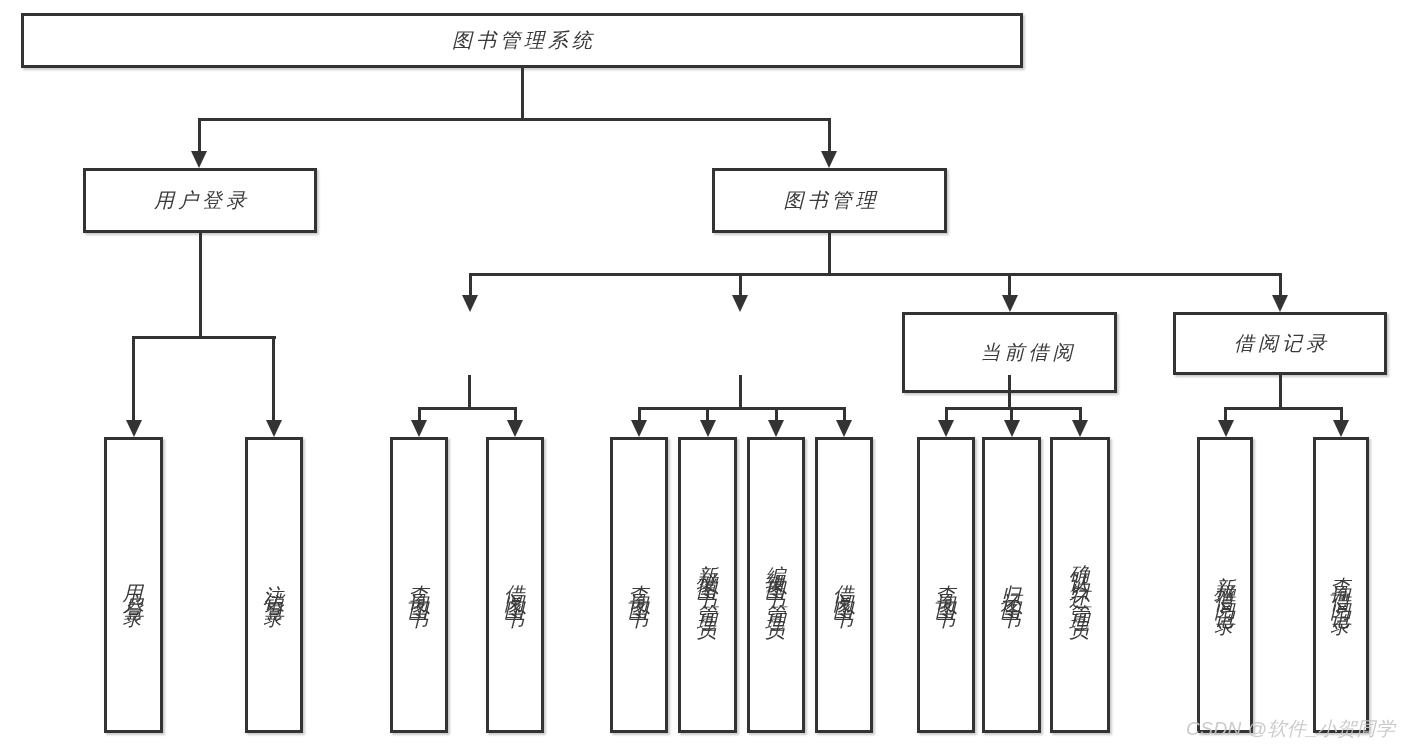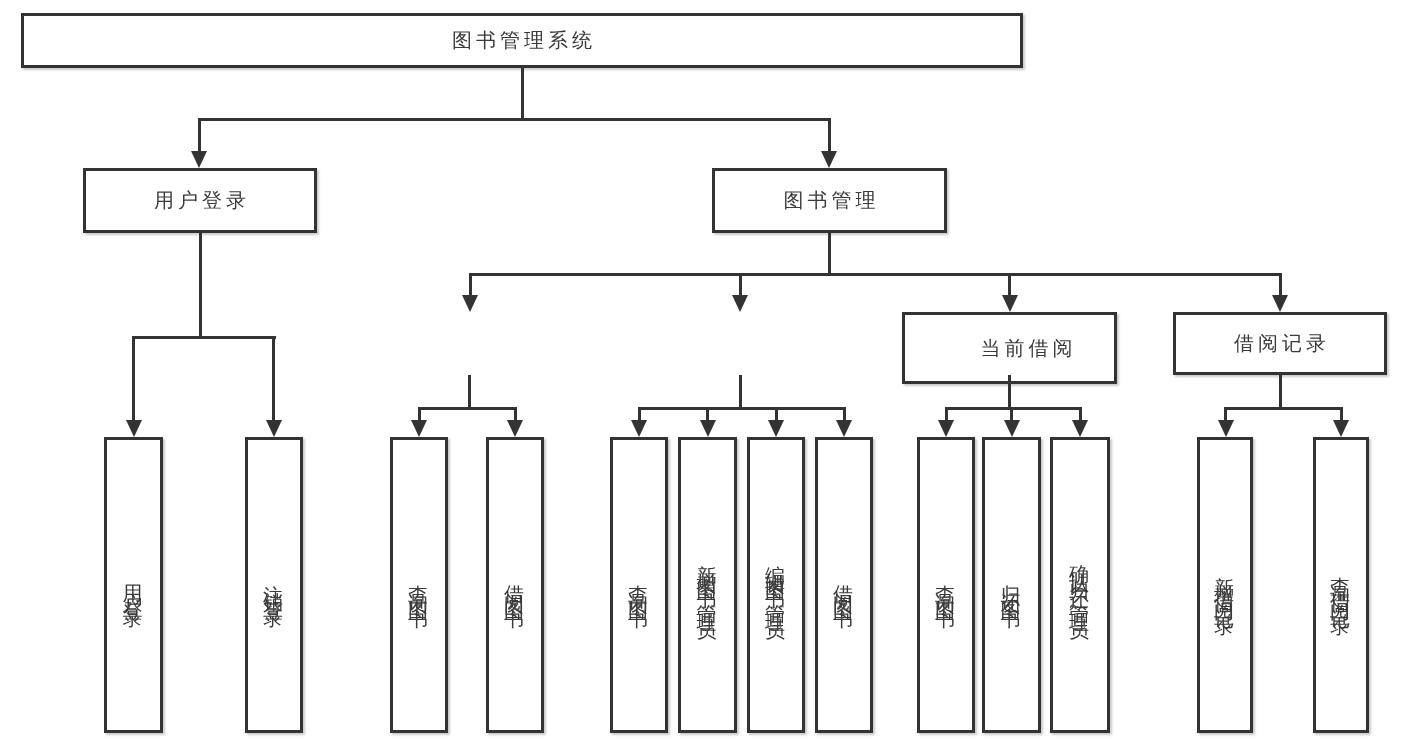--- a/index.html
+++ b/index.html
@@ -3,20 +3,21 @@
 <meta charset="utf-8">
 <style>
   html, body { margin: 0; padding: 0; background: #ffffff; }
   .canvas {
     position: relative;
     width: 1405px;
     height: 747px;
     background: #ffffff;
     overflow: hidden;
     font-family: "Liberation Sans", "DejaVu Sans", sans-serif;
+    font-style: italic;
   }
   .box {
     position: absolute;
     box-sizing: border-box;
     border: 3px solid #333333;
     background: #ffffff;
     display: flex;
     align-items: center;
     justify-content: center;
     color: #3a3a3a;
@@ -77,21 +78,21 @@
   <div class="hline" style="left:468.5px; top:273px; width:813px;"></div>
   <div class="vline" style="left:468.5px; top:273px; height:25px;"></div>
   <div class="arrow" style="left:462px; top:295px;"></div>
   <div class="vline" style="left:738.5px; top:273px; height:25px;"></div>
   <div class="arrow" style="left:732px; top:295px;"></div>
   <div class="vline" style="left:1008px; top:273px; height:25px;"></div>
   <div class="arrow" style="left:1002px; top:295px;"></div>
   <div class="vline" style="left:1278.5px; top:273px; height:25px;"></div>
   <div class="arrow" style="left:1272px; top:295px;"></div>
 
-  <div class="box hbox" style="left:902px; top:312px; width:215px; height:72px;padding-left:34px;">
+  <div class="box hbox" style="left:902px; top:312px; width:215px; height:81px;padding-left:34px;">
     <span>当前借阅</span>
   </div>
   <div class="box hbox" style="left:1173px; top:312px; width:214px; height:63px;">
     <span>借阅记录</span>
   </div>
 
   <div class="vline" style="left:468px; top:375px; height:35px;"></div>
   <div class="hline" style="left:417.5px; top:407px; width:98px;"></div>
   <div class="vline" style="left:417.5px; top:407px; height:16px;"></div>
   <div class="arrow" style="left:411px; top:420px;"></div>
@@ -162,14 +163,15 @@
     <span>确认归还（管理员）</span>
   </div>
 
   <div class="box vbox" style="left:1197px; top:437px; width:56px; height:296px;">
     <span>新增借阅记录</span>
   </div>
   <div class="box vbox" style="left:1313px; top:437px; width:56px; height:296px;">
     <span>查询借阅记录</span>
   </div>
 
+  <div class="watermark">CSDN @软件_小贺同学</div>
 
 </div>
 
 </body></html>

